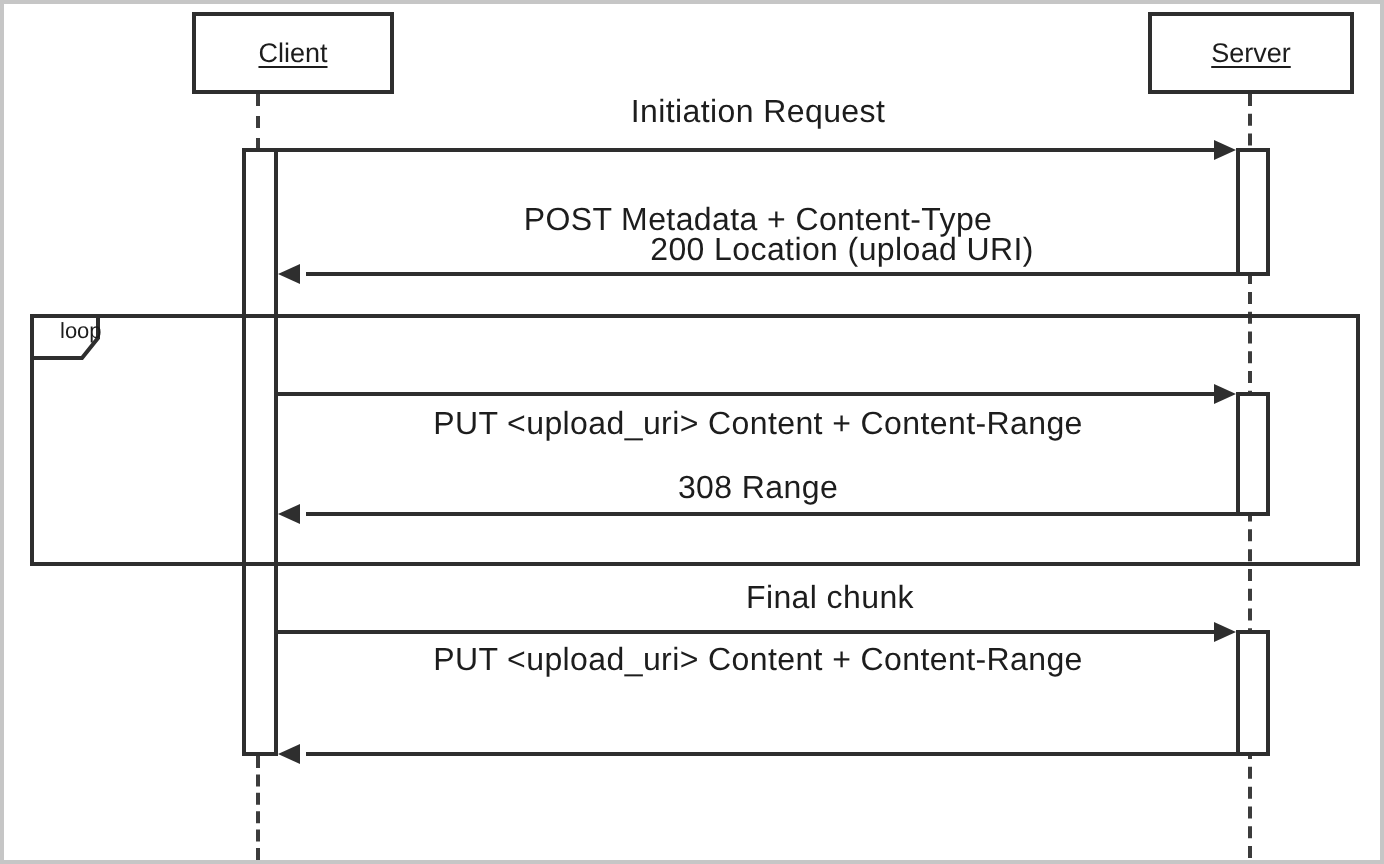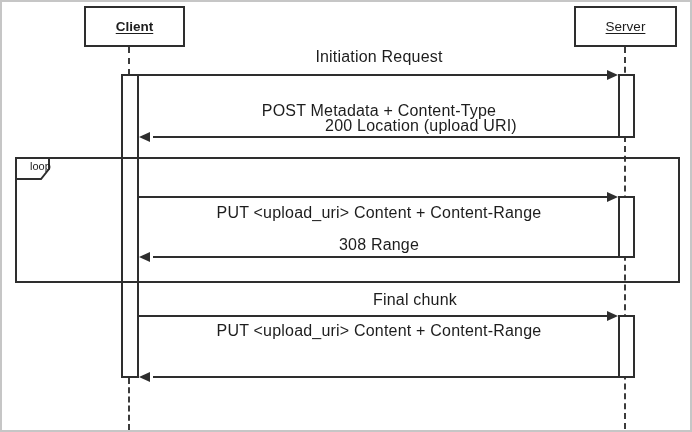--- a/index.html
+++ b/index.html
@@ -25,21 +25,21 @@
     display: flex;
     align-items: center;
     justify-content: center;
     font-size: 13.5px;
     z-index: 2;
   }
   .actor .actor-label {
     text-decoration: underline;
     text-underline-offset: 2px;
   }
-  .actor.client { left: 82px;  width: 101px; font-weight: bold; }
+  .actor.client { left: 94px;  width: 101px; }
   .actor.server { left: 572px; width: 103px; }
   
   .dash {
     position: absolute;
     width: 0;
     border-left: 2px dashed #3c3c3c;
     z-index: 1;
   }
   .ll-client-top    { left: 126px; top: 45px;  height: 28px; }
   .ll-client-bottom { left: 126px; top: 376px; height: 52px; }

